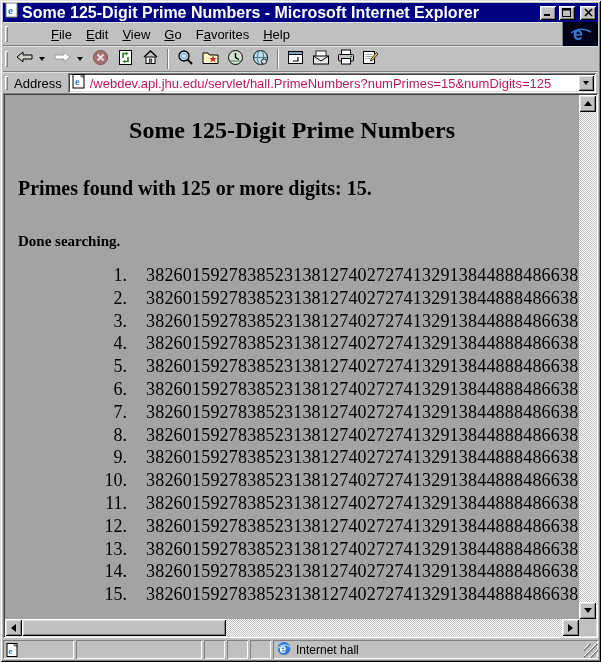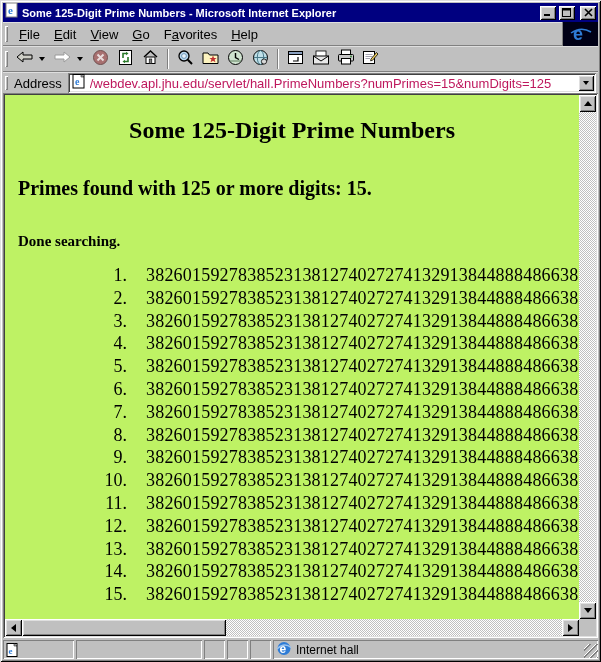--- a/index.html
+++ b/index.html
@@ -14,21 +14,21 @@
                 inset 2px 2px 0 #fff, inset -2px -2px 0 #808080;
   }
 
   
   .titlebar {
     height:19px; background:#000080; color:#fff;
     display:flex; align-items:center; padding:0 2px; gap:3px;
     flex:0 0 auto;
   }
   .titlebar .title {
-    flex:1; font-size:11px; font-weight:bold; white-space:nowrap;
+    flex:1; font-size:16px; font-weight:bold; white-space:nowrap;
     overflow:hidden; letter-spacing:0px;
   }
   .tb-btn {
     width:16px; height:14px; background:#c0c0c0; flex:0 0 auto;
     box-shadow: inset 1px 1px 0 #fff, inset -1px -1px 0 #000,
                 inset 2px 2px 0 #dfdfdf, inset -2px -2px 0 #808080;
     display:flex; align-items:center; justify-content:center;
   }
   .tb-btn.close { margin-left:2px; }
 
@@ -92,21 +92,21 @@
   }
 
   
   .content-frame {
     flex:1; display:grid; grid-template-columns:1fr 17px; grid-template-rows:1fr 17px;
     box-shadow: inset 1px 1px 0 #808080, inset -1px -1px 0 #fff,
                 inset 2px 2px 0 #404040, inset -2px -2px 0 #dfdfdf;
     padding:2px; overflow:hidden; background:#fdf5e6;
   }
   .page {
-    background:#bef264; overflow:hidden; font-family:"Liberation Serif", serif;
+    background:#a3a3a3; overflow:hidden; font-family:"Liberation Serif", serif;
     color:#000;
   }
   .page h1 {
     text-align:center; font-size:24px; font-weight:bold; margin-top:22px;
     font-family:"Liberation Serif", serif;
   }
   .page .summary {
     font-size:20px; font-weight:bold; margin:33px 0 0 13px;
   }
   .page .done {
@@ -191,21 +191,21 @@
     </span>
     <span class="tb-btn close">
       <svg width="9" height="9" viewBox="0 0 9 9">
           <path d="M1 1 L8 8 M8 1 L1 8" stroke="#000" stroke-width="1.6"></path>
         </svg>
     </span>
   </div>
 
   <div class="bar menubar">
     <span class="grip"></span>
-    <span id="menu-items" style="display:flex;">
+    <span id="menu-items" style="display:flex;margin-left:32px;">
         <span class="menu-item"><u>F</u>ile</span>
         <span class="menu-item"><u>E</u>dit</span>
         <span class="menu-item"><u>V</u>iew</span>
         <span class="menu-item"><u>G</u>o</span>
         <span class="menu-item">F<u>a</u>vorites</span>
         <span class="menu-item"><u>H</u>elp</span>
       </span>
     <span class="throbber">
       <svg width="22" height="20" viewBox="0 0 22 20">
         <text x="3" y="16" font-size="18" font-weight="bold" fill="#2f7cd6" font-family="Liberation Sans, sans-serif">e</text>

